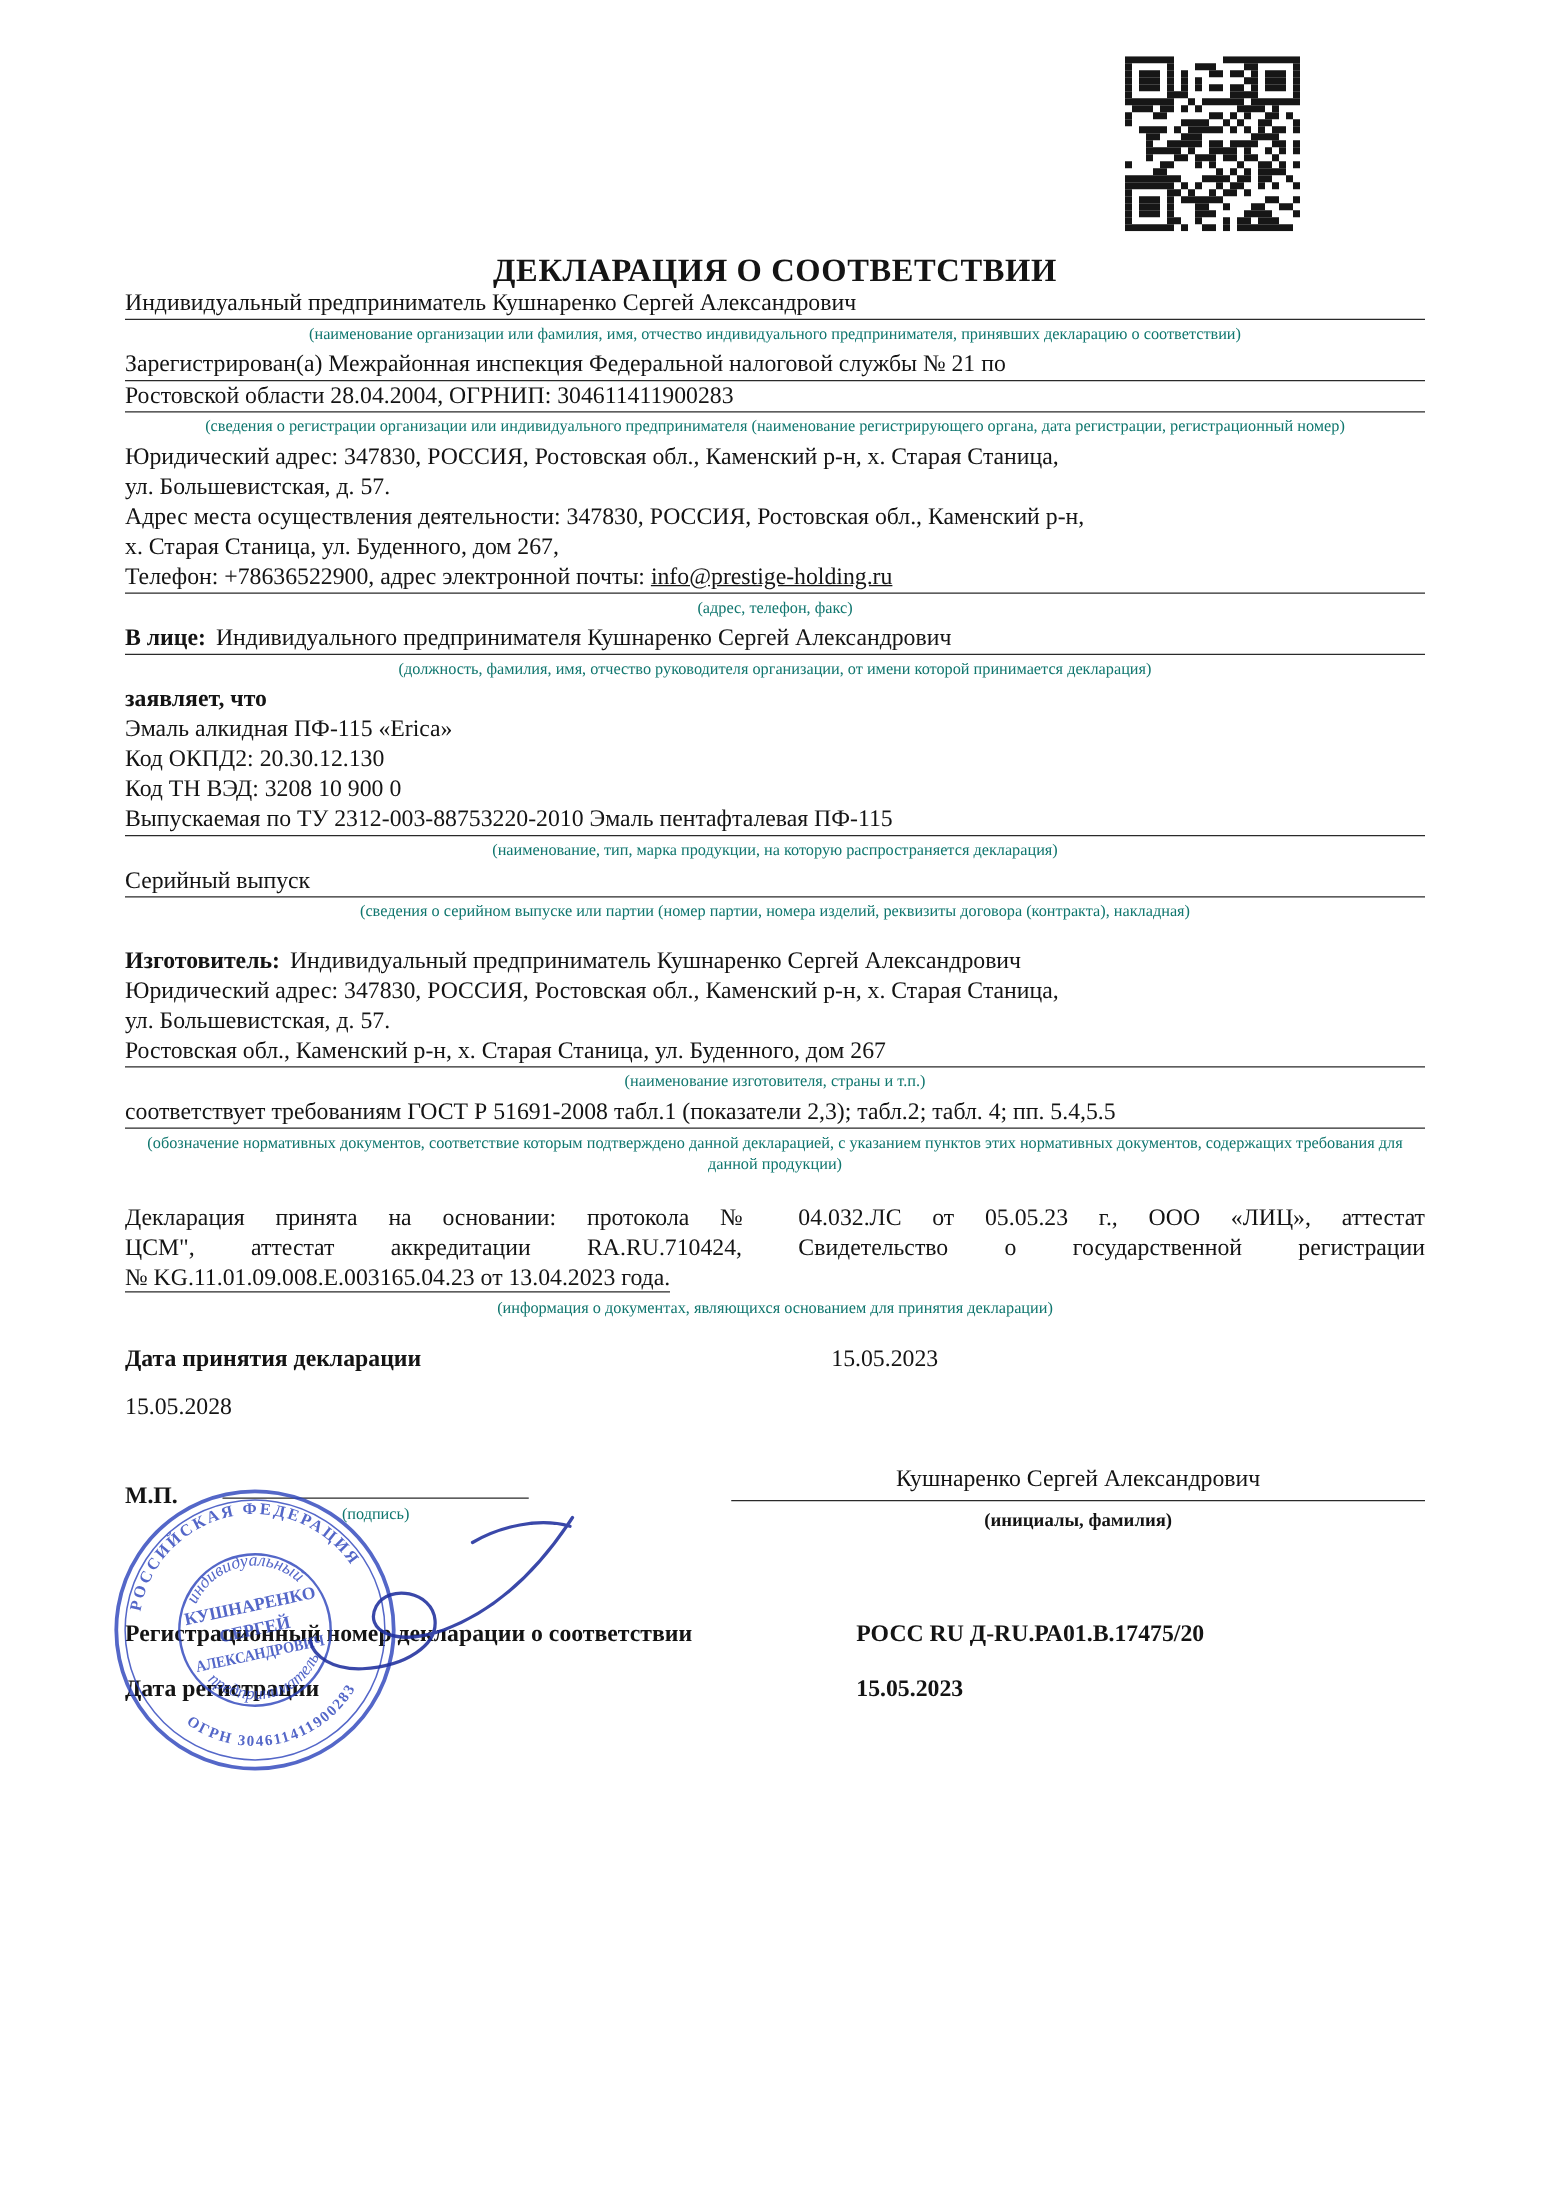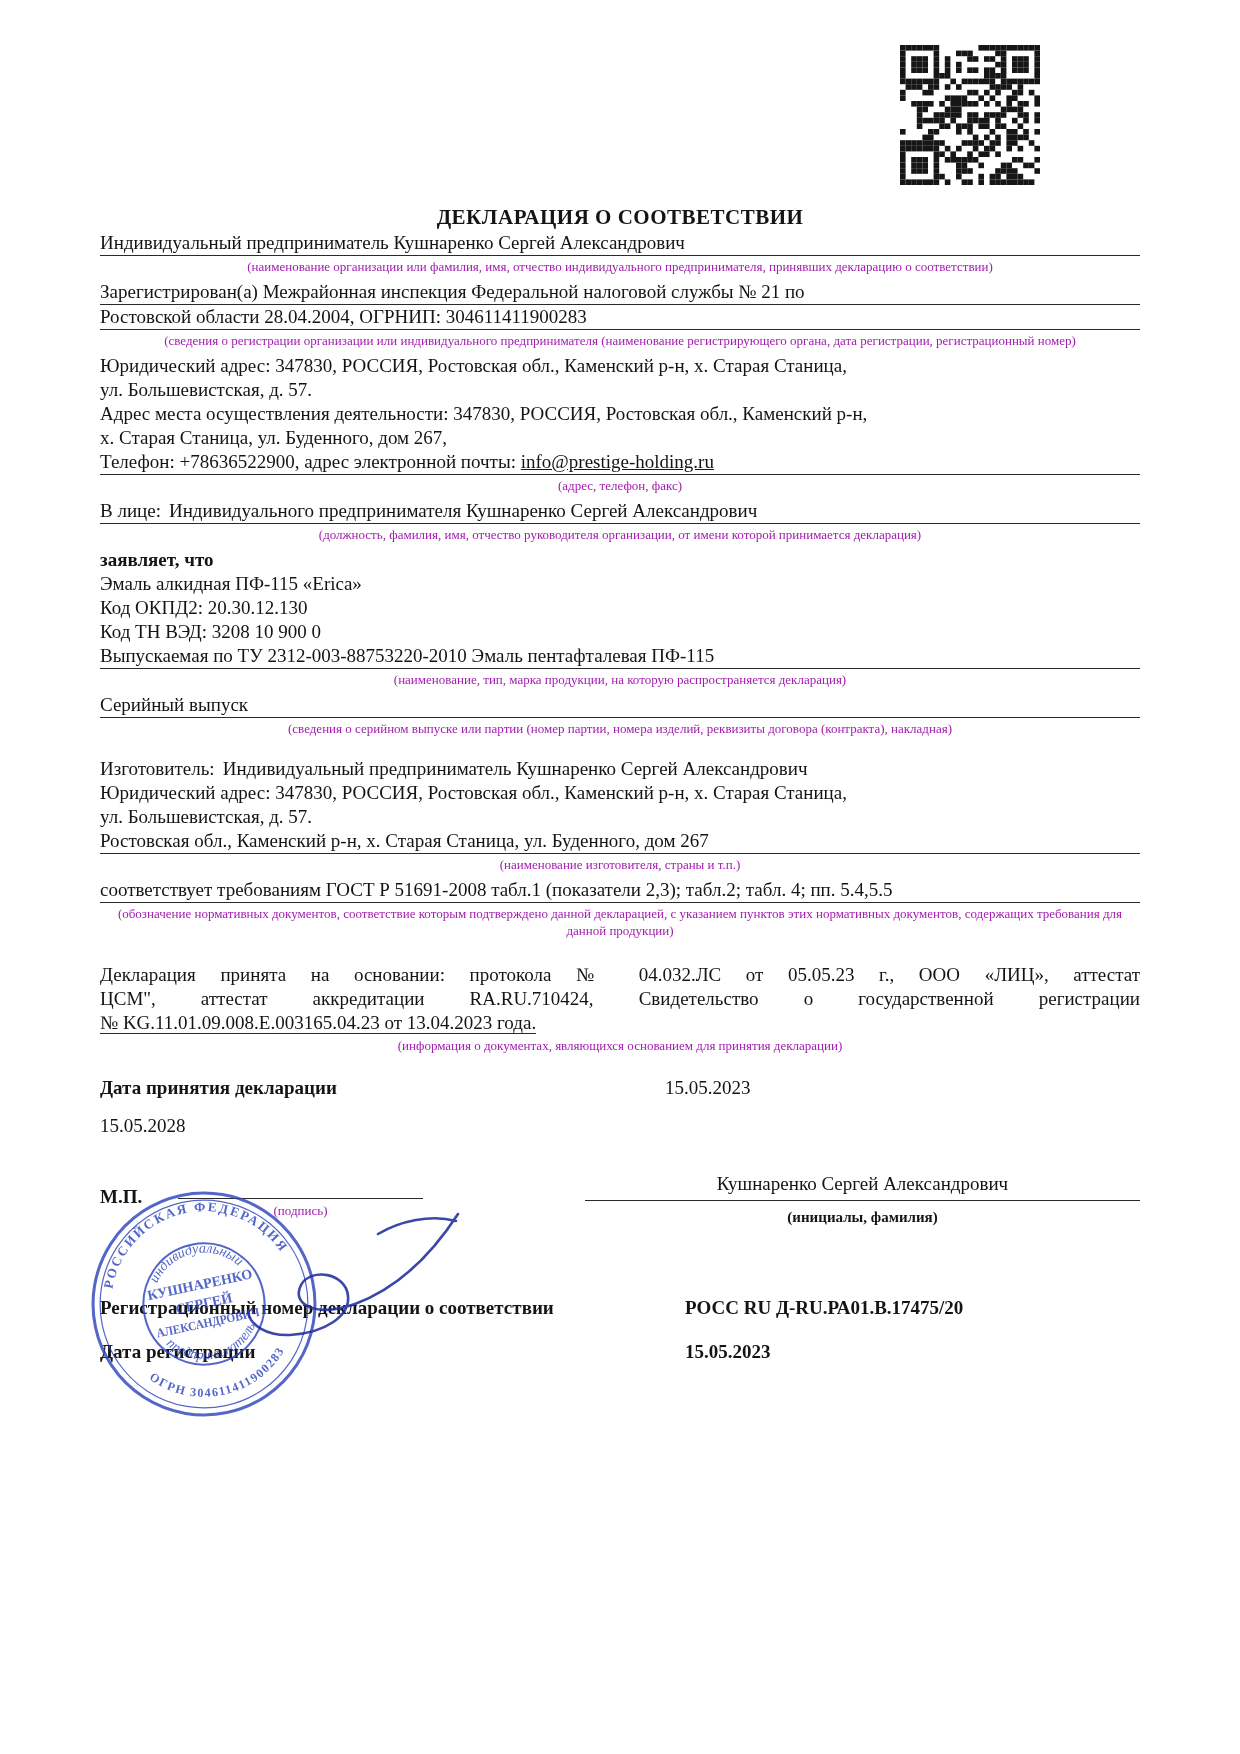--- a/index.html
+++ b/index.html
@@ -9,35 +9,35 @@
     background:#ffffff;
     box-sizing:border-box;
     padding:205px 100px 0 100px;
     font-family:"Liberation Serif","DejaVu Serif",serif;
     color:#141414;
     overflow:hidden;
   }
   .title{
     margin:0 0 2px 0;
     text-align:center;
-    font-size:21px;
+    font-size:26px;
     font-weight:bold;
     letter-spacing:.5px;
     line-height:24px;
   }
   .line{font-size:19px;line-height:24px;}
   .ul{border-bottom:1.5px solid #2a2a2a;}
   .caption{
     font-size:13px;line-height:17px;
     text-align:center;
     max-width:990px;margin:2px auto 5px auto;
-    color:#a21caf;
+    color:#0f766e;
   }
   .bold{font-weight:bold;}
-  .lbl{font-weight:normal;margin-right:8px;margin-top:12px;}
+  .lbl{font-weight:bold;margin-right:8px;margin-top:12px;}
   .jl{text-align:justify;text-align-last:justify;}
   .ulb{border-bottom:1.5px solid #2a2a2a;}
   .email{text-decoration:underline;}
   .sect{margin-top:20px;}
   .basis{margin-top:24px;}
   .dates{margin-top:22px;}
   .row{display:flex;margin-bottom:14px;}
   .dl{width:565px;font-size:19px;line-height:24px;font-weight:bold;flex:none;}
   .dv{font-size:19px;line-height:24px;}
   .f-lbl{width:585px;font-size:19px;line-height:26px;font-weight:bold;flex:none;}

